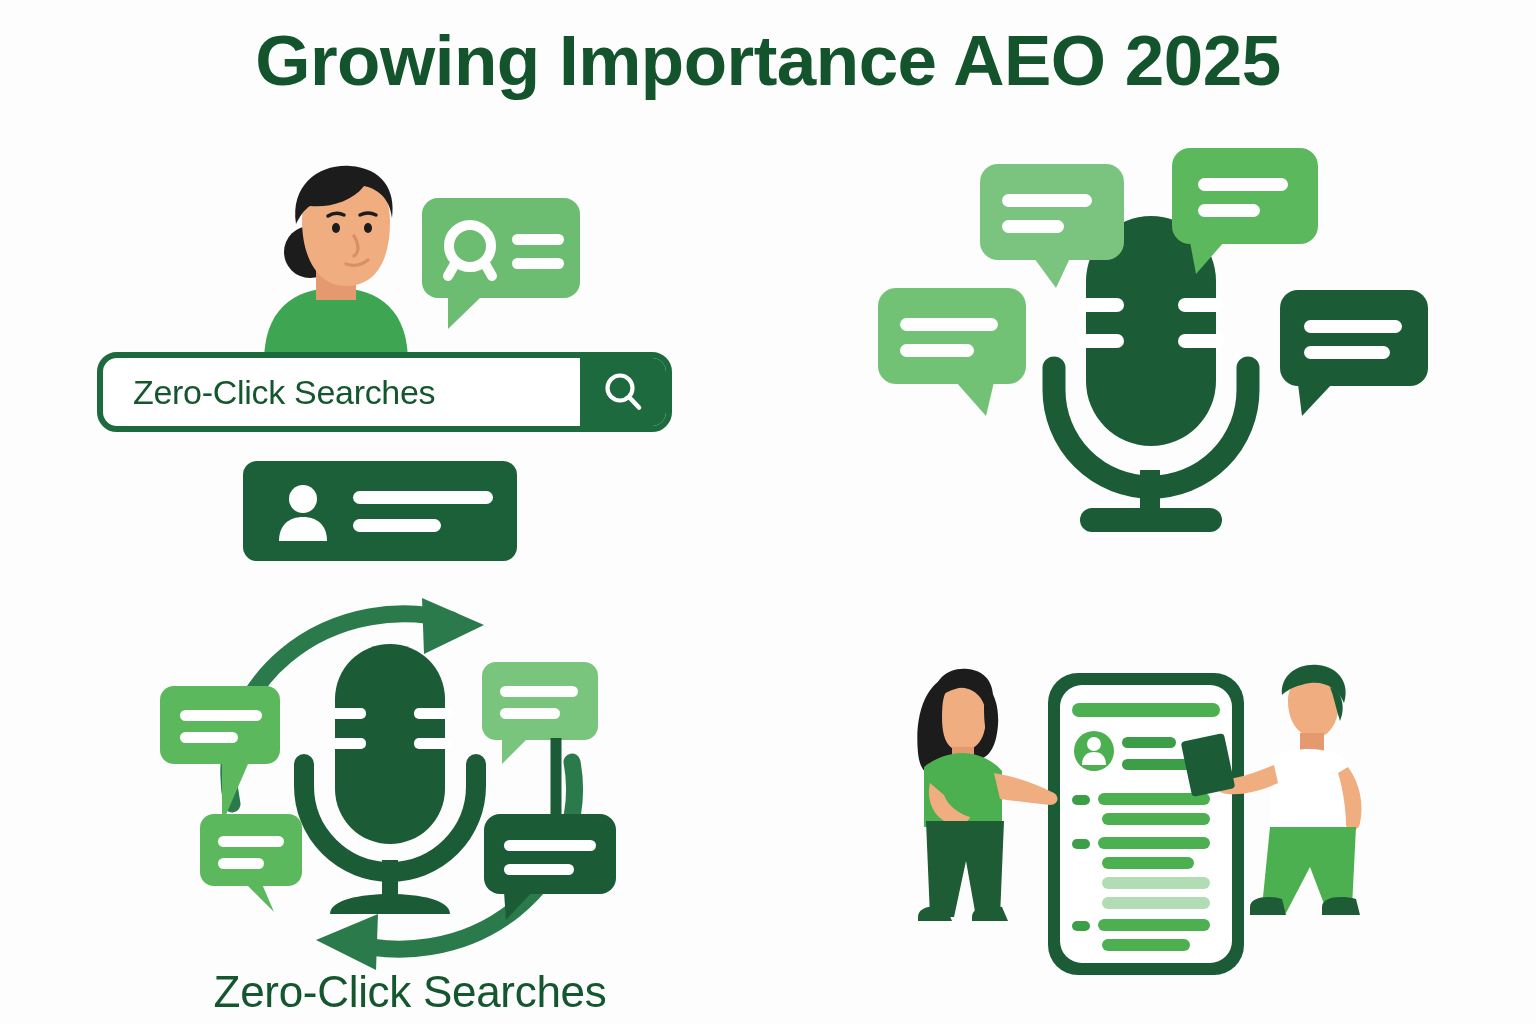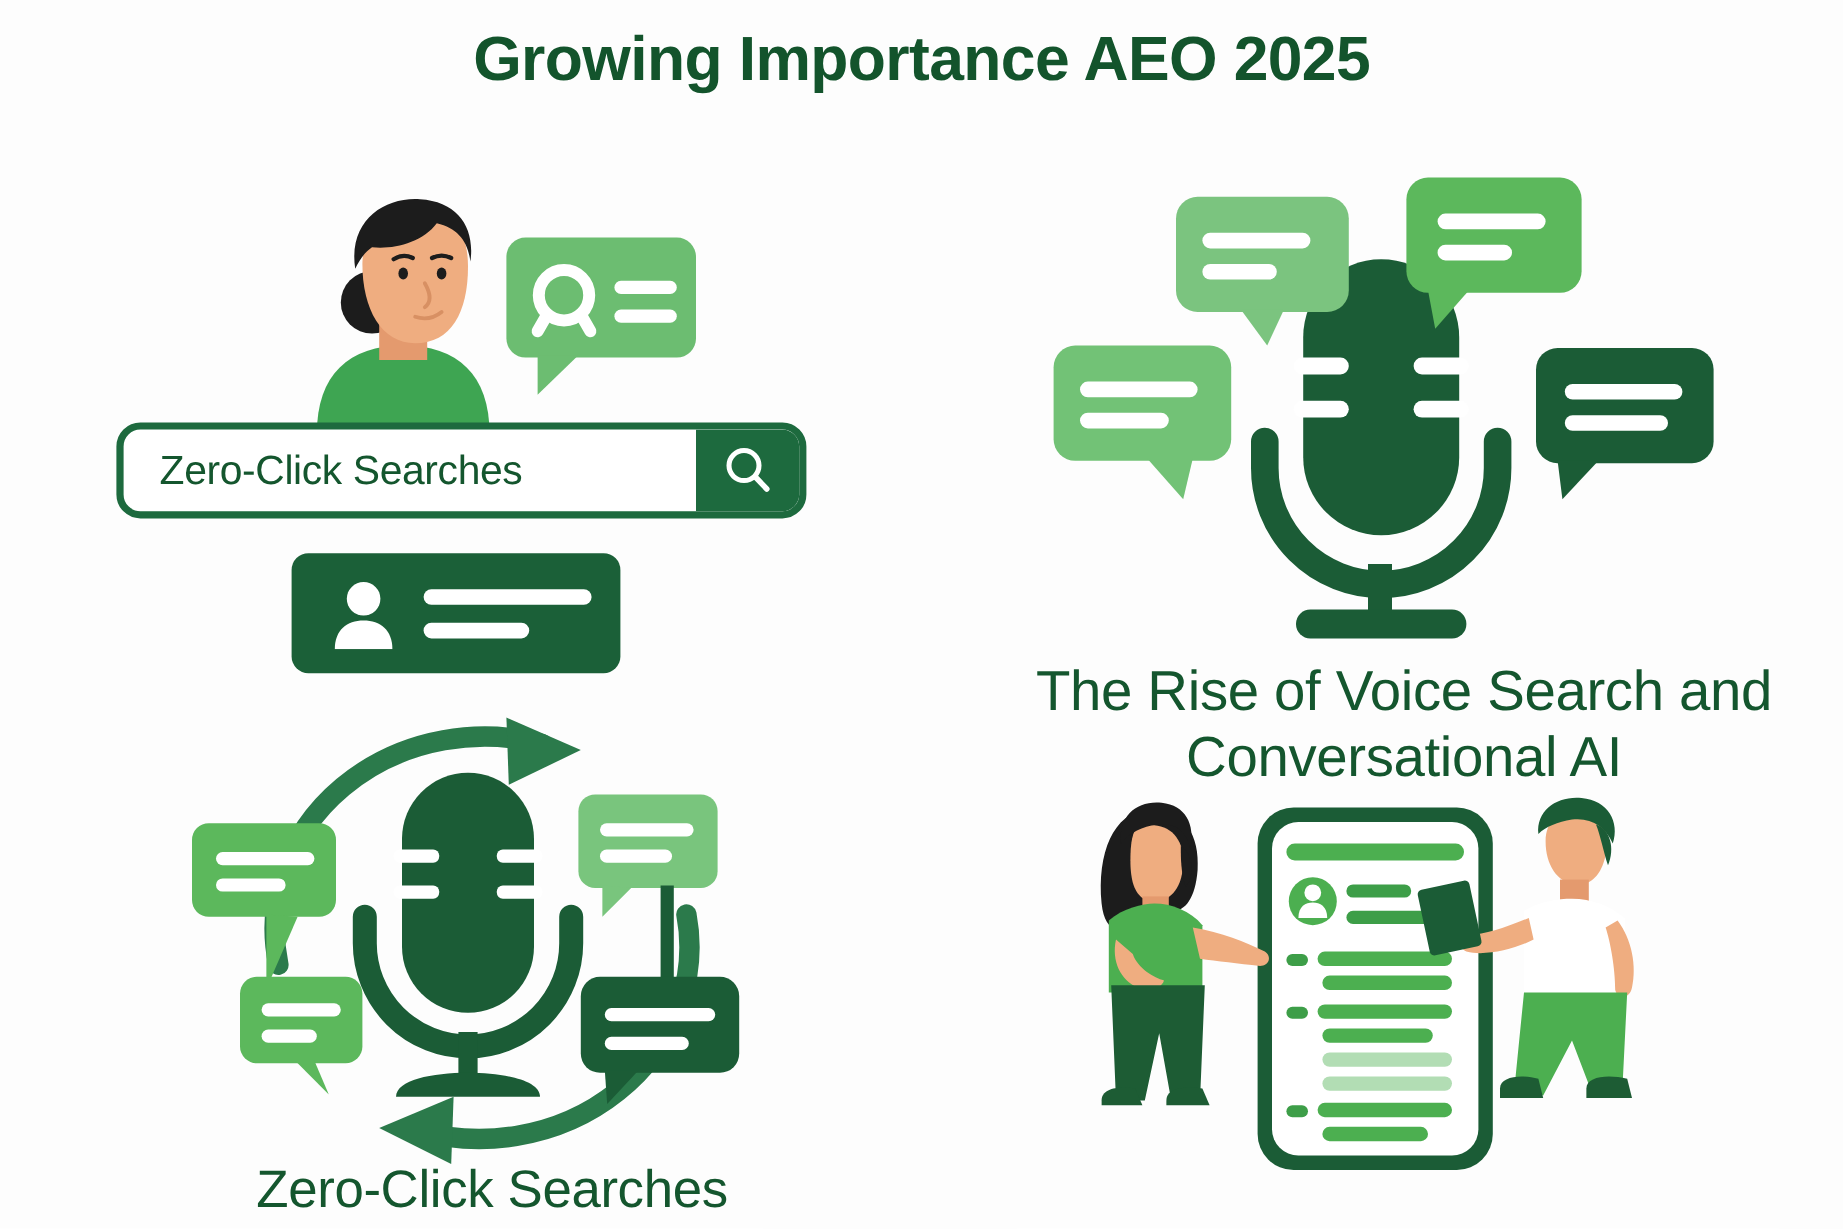--- a/index.html
+++ b/index.html
@@ -22,21 +22,21 @@
     overflow: hidden;
   }
 
   
   .page-title {
     position: absolute;
     top: 22px;
     left: 0;
     width: 1536px;
     text-align: center;
-    font-size: 52px;
+    font-size: 71px;
     font-weight: bold;
     color: #13542c;
     letter-spacing: -0.5px;
     font-family: "Liberation Sans", sans-serif;
     line-height: 1.1;
   }
 
   
   .panel { position: absolute; }
 
@@ -276,24 +276,20 @@
 
       <g>
         <rect x="412" y="150" width="148" height="96" rx="18" fill="#1b5c36"></rect>
         <path d="M430 244 L464 244 L434 276 Z" fill="#1b5c36"></path>
         <rect x="436" y="180" width="98" height="13" rx="6.5" fill="#ffffff"></rect>
         <rect x="436" y="206" width="86" height="13" rx="6.5" fill="#ffffff"></rect>
       </g>
     </svg>
   </div>
 
-  <div class="caption" id="caption-voice-search">
-    <div>The Rise of Voice Search and</div>
-    <div>Conversational AI</div>
-  </div>
 
   <div class="panel" id="people-doc">
     <svg viewBox="0 0 520 370" width="520" height="370" xmlns="http://www.w3.org/2000/svg">
 
       <g>
         <rect x="158" y="18" width="196" height="302" rx="30" fill="#1b5c36"></rect>
         <rect x="170" y="30" width="172" height="278" rx="22" fill="#ffffff"></rect>
 
         <rect x="182" y="48" width="148" height="14" rx="7" fill="#4caf50"></rect>
 

